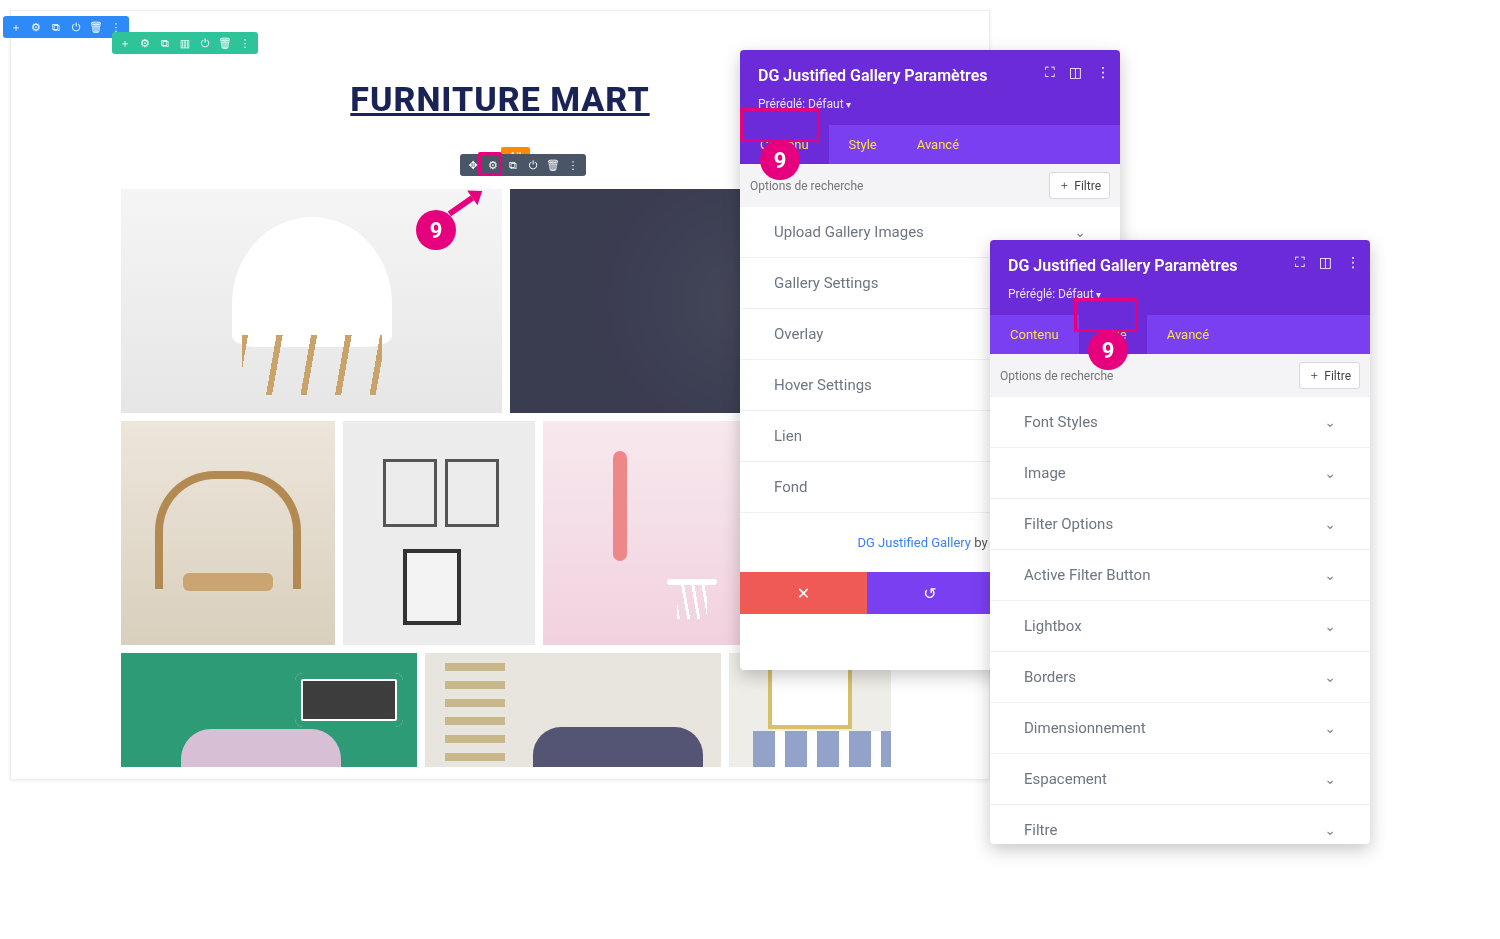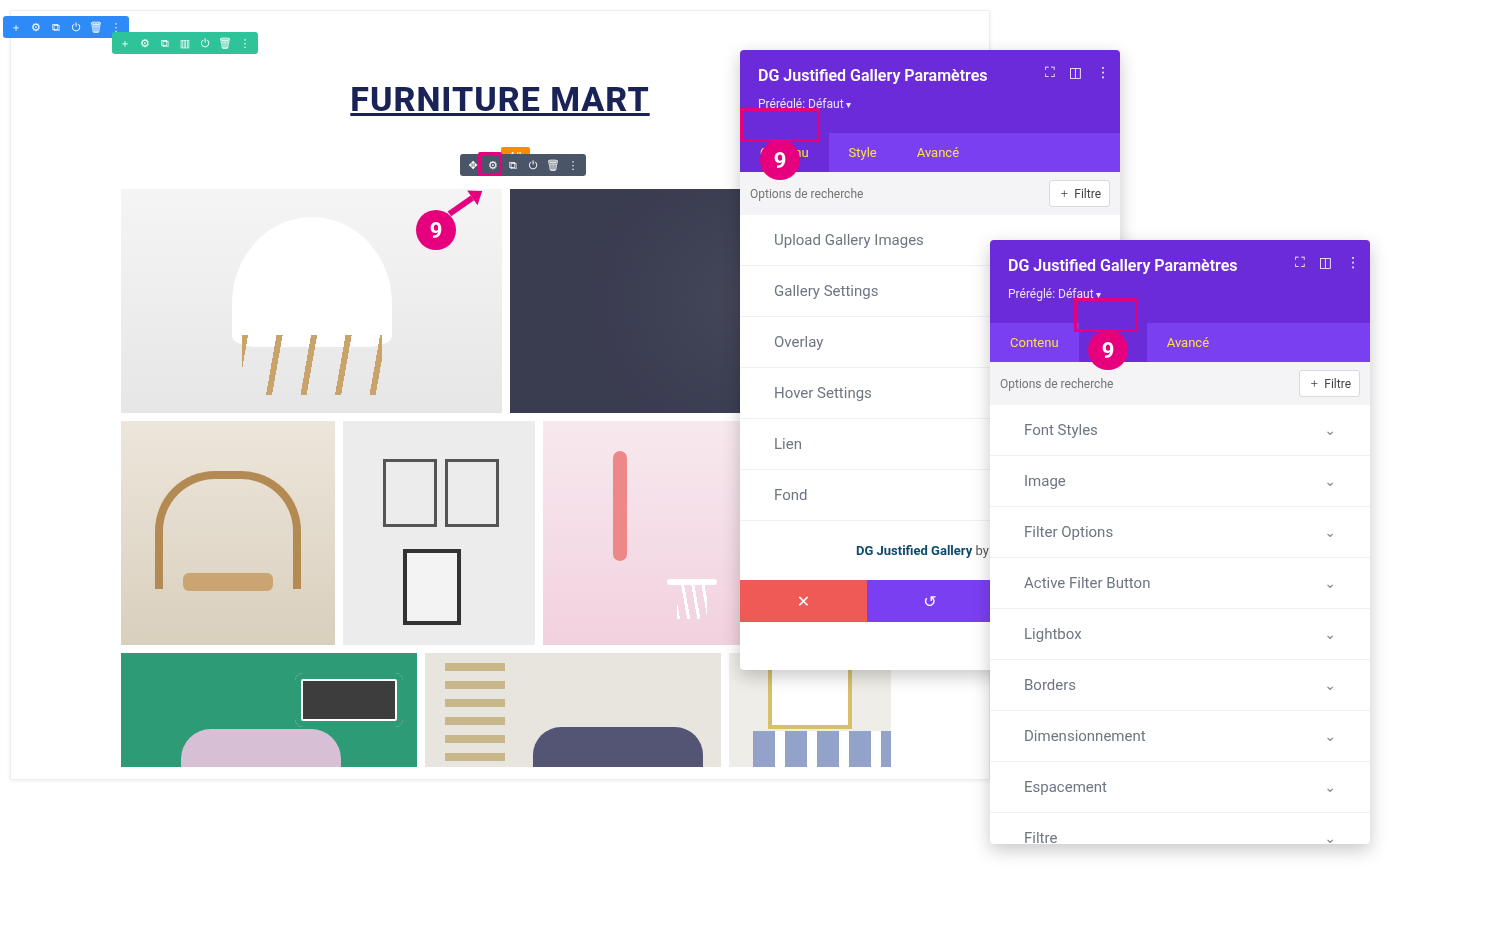--- a/index.html
+++ b/index.html
@@ -51,37 +51,37 @@
   .speech{position:absolute;bottom:6px;left:140px;width:30px;height:24px;background:#7b3ff2;border-radius:12px}
   .speech::after{content:"⋯";position:absolute;color:#fff;left:6px;top:1px;font-size:16px}
   .dining{background:#efede7}
   .dining::before{content:"";position:absolute;width:76px;height:58px;background:#fff;border:4px solid #d8c06a;left:50%;top:10px;transform:translateX(-50%)}
   .dining::after{content:"";position:absolute;width:200px;height:46px;bottom:0;left:24px;background:repeating-linear-gradient(90deg,#92a2c8 0 22px,#fff 22px 32px)}
 
   
   .panel{position:absolute;width:380px;background:#fff;box-shadow:0 6px 18px rgba(0,0,0,.22);border-radius:4px;overflow:hidden}
   .panel.one{left:740px;top:50px;height:620px}
   .panel.two{left:990px;top:240px;height:604px}
-  .phead{background:#6c2bd9;color:#fff;padding:16px 18px 22px}
+  .phead{background:#6c2bd9;color:#fff;padding:16px 18px 14px}
   .phead .pt{font-weight:600;font-size:16px}
   .phead .ps{font-size:12px;opacity:.85;margin-top:12px}
   .phead .ps::after{content:" ▾";font-size:10px}
   .phead-icons{position:absolute;right:10px;top:14px;display:flex;gap:14px;color:#fff}
   .phead-icons span{font-size:14px;cursor:pointer}
   .tabs{background:#7b3ff2;display:flex;color:#fde047;font-size:13px}
   .tab{padding:12px 20px;cursor:pointer}
   .tab.active{background:#6c2bd9}
   .searchrow{display:flex;align-items:center;background:#f4f4f6;padding:8px 10px;font-size:12px;color:#9aa0ab}
   .searchrow input{border:none;background:transparent;flex:1;font-size:12px;color:#666;outline:none}
   .filterbtn{background:#fff;border:1px solid #d8d8de;border-radius:3px;padding:4px 8px;font-size:12px;color:#444;display:flex;align-items:center;gap:4px;cursor:pointer}
   .optlist{}
   .opt{display:flex;align-items:center;justify-content:space-between;padding:16px 34px;font-size:15px;color:#6e7683;border-bottom:1px solid #f0f0f3;cursor:pointer}
   .opt .chev{color:#888;font-size:14px}
   .credit{text-align:center;font-size:13px;padding:22px 0;color:#555}
-  .credit a{color:#0c4a6e;font-weight:700;text-decoration:none}
+  .credit a{color:#3b82f6;font-weight:400;text-decoration:none}
   .pfoot{display:flex;height:42px}
   .pfoot div{flex:1;display:flex;align-items:center;justify-content:center;color:#fff;font-size:16px;cursor:pointer}
   .pfoot .red{background:#ef5a56}
   .pfoot .purp{background:#7b3ff2}
   .pfoot .blue{background:#2e8af6}
   .pin-hl{position:absolute;border:3px solid #e6007e}
 </style>
 </head>
 <body>
 

